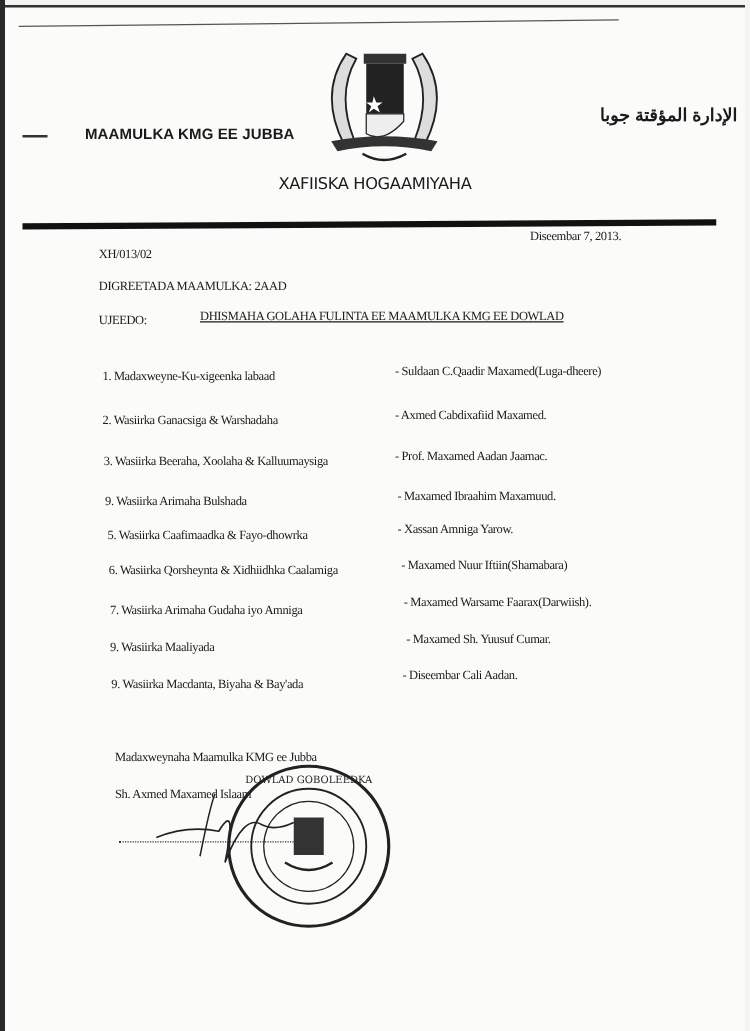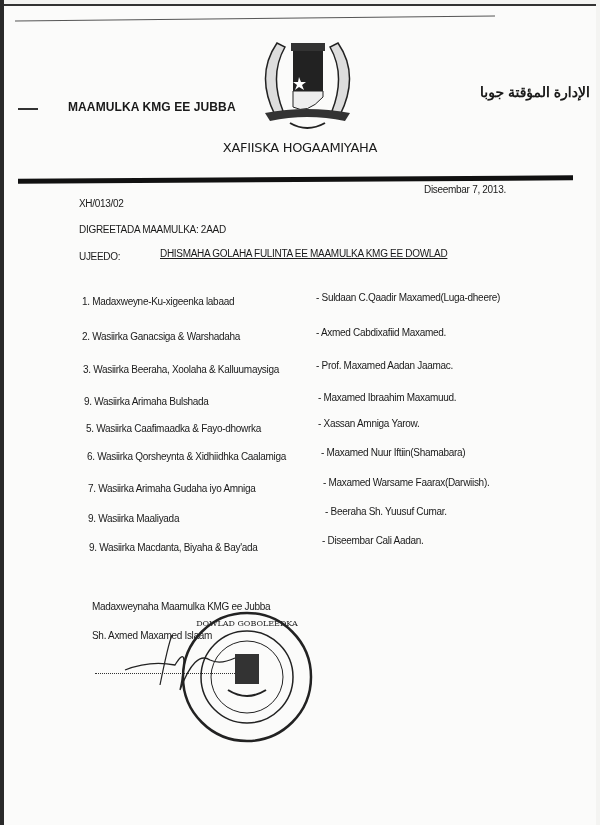--- a/index.html
+++ b/index.html
@@ -15,21 +15,21 @@
     border-top: 2px solid #333;
   }
   .left-edge { position:absolute; left:0; top:0; width:4px; height:825px; background:#2a2a2a; }
   .topline { position:absolute; left:15px; top:18px; width:480px; height:1px; background:#555; transform: rotate(-0.6deg); }
   .dash-mark { position:absolute; left:18px; top:108px; width:20px; height:2px; background:#333; }
   .hdr-left { position:absolute; left:68px; top:100px; font-weight:bold; font-size:12px; letter-spacing:0.1px; }
   .hdr-right { position:absolute; left:480px; top:84px; font-weight:bold; font-size:14px; direction: rtl; }
   .emblem { position:absolute; left:255px; top:35px; width:105px; height:100px; }
   .office { position:absolute; left:0; width:600px; top:140px; text-align:center; font-size:13px; font-family: "DejaVu Sans", sans-serif; letter-spacing:-0.3px; }
   .rule { position:absolute; left:18px; top:177px; width:555px; height:5px; background:#111; transform: rotate(-0.35deg); }
-  .t { position:absolute; font-size:10px; font-family: Liberation Sans, sans-serif; letter-spacing:-0.3px; white-space:nowrap; }
+  .t { position:absolute; font-size:10px; font-family: Liberation Serif, serif; letter-spacing:-0.3px; white-space:nowrap; }
   .subject { text-decoration: underline; }
   .sig-line { position:absolute; left:95px; top:673px; width:150px; border-top:1.5px dotted #333; }
   .stamp { position:absolute; left:180px; top:610px; width:135px; height:135px; }
   .signature { position:absolute; left:120px; top:630px; width:120px; height:70px; }
 </style>
 </head>
 <body>
 
 <div class="left-edge"></div>
 <div class="page">
@@ -69,21 +69,21 @@
   <div class="t" style="left:316px;top:360px">-  Prof. Maxamed Aadan Jaamac.</div>
   <div class="t" style="left:84px;top:396px">9. Wasiirka Arimaha Bulshada</div>
   <div class="t" style="left:318px;top:392px">- Maxamed Ibraahim Maxamuud.</div>
   <div class="t" style="left:86px;top:423px">5. Wasiirka Caafimaadka &amp; Fayo-dhowrka</div>
   <div class="t" style="left:318px;top:418px">-  Xassan Amniga Yarow.</div>
   <div class="t" style="left:87px;top:451px">6. Wasiirka Qorsheynta &amp; Xidhiidhka Caalamiga</div>
   <div class="t" style="left:321px;top:447px">-  Maxamed Nuur Iftiin(Shamabara)</div>
   <div class="t" style="left:88px;top:483px">7. Wasiirka Arimaha Gudaha iyo Amniga</div>
   <div class="t" style="left:323px;top:477px">- Maxamed Warsame Faarax(Darwiish).</div>
   <div class="t" style="left:88px;top:513px">9. Wasiirka Maaliyada</div>
-  <div class="t" style="left:325px;top:506px">- Beeraha Sh. Yuusuf Cumar.</div>
+  <div class="t" style="left:325px;top:506px">- Maxamed Sh. Yuusuf Cumar.</div>
   <div class="t" style="left:89px;top:542px">9. Wasiirka Macdanta, Biyaha &amp; Bay'ada</div>
   <div class="t" style="left:322px;top:535px">- Diseembar Cali Aadan.</div>
 </div>
 
 <div class="t" style="left:92px;top:601px">Madaxweynaha Maamulka KMG ee Jubba</div>
 <div class="t" style="left:92px;top:630px">Sh. Axmed Maxamed Islaam</div>
 <div class="sig-line"></div>
 
 <svg class="stamp" viewBox="0 0 135 135">
   <circle cx="67" cy="67" r="64" fill="none" stroke="#222" stroke-width="2.5"></circle>

